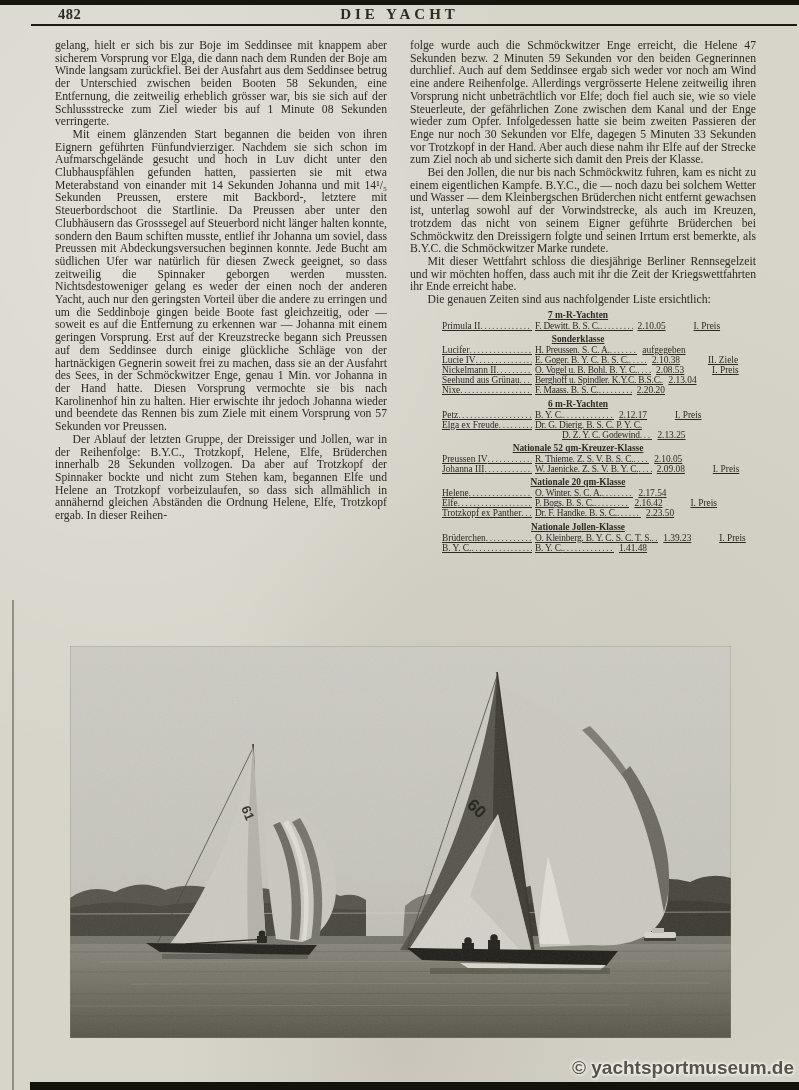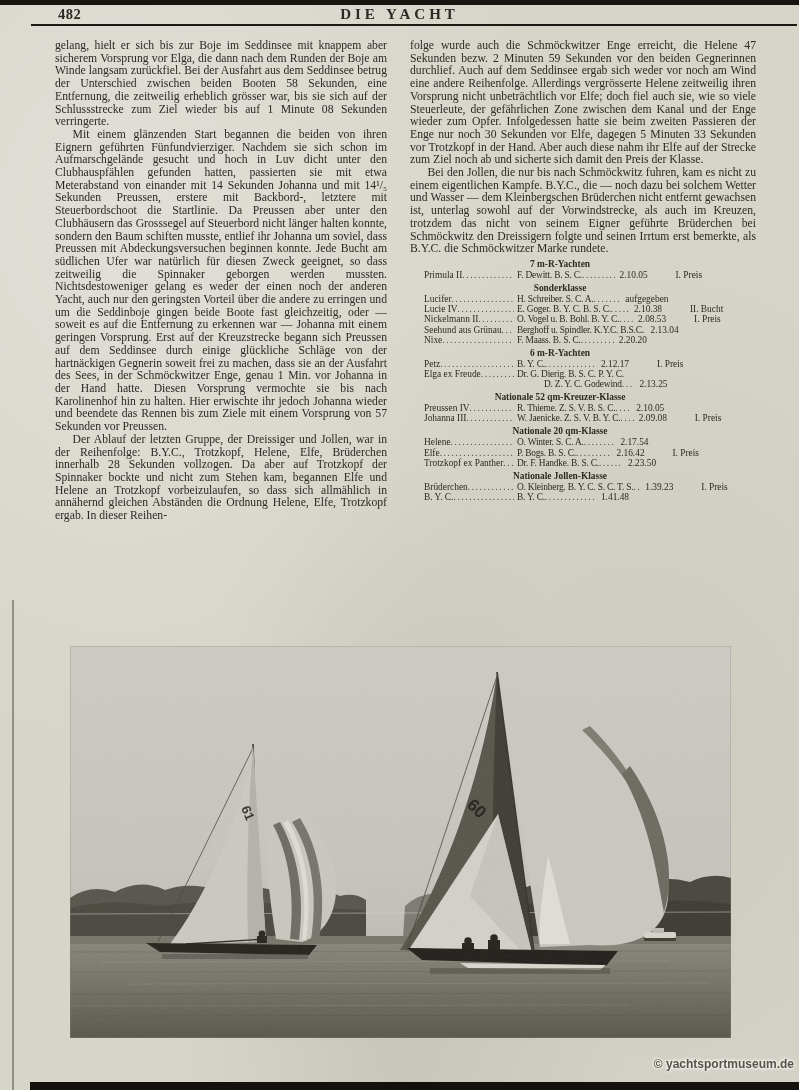--- a/index.html
+++ b/index.html
@@ -28,40 +28,40 @@
   .header-rule { position:absolute; left:31px; top:24px; right:2px; height:2px; background:#1b1a14; }
 
   .col { position:absolute; top:40px; text-align:justify; font-size:11.7px; line-height:12.7px;
     hyphens:auto; -webkit-hyphens:auto; }
   .col-left  { left:55px;  width:332px; }
   .col-right { left:410px; width:346px; }
   .para { margin:0; text-indent:1.5em; }
   .para.no-indent { text-indent:0; }
 
   
-  .results { margin-left:14px; width:320px; font-size:9.4px; line-height:10.1px; margin-top:3px; }
+  .results { margin-left:32px; width:320px; font-size:9.4px; line-height:10.1px; margin-top:3px;text-decoration:underline; }
   .sec-head { font-weight:bold; text-align:center; padding-right:48px; margin:3px 0 1px 0; white-space:nowrap; }
   .trow { display:flex; align-items:baseline; white-space:nowrap; }
   .tnw { flex:0 0 90px; display:flex; overflow:hidden; align-items:flex-start; }
   .tname { flex:0 0 auto; }
   .dots { flex:1 1 0; min-width:0; overflow:hidden; color:#45433a; }
   .dots::after { content:"......................................................................"; letter-spacing:1.6px; }
   .towner { flex:0 1 auto; min-width:0; overflow:hidden; letter-spacing:-0.2px; padding-left:3px; }
   .towner.indent { padding-left:30px; }
   .ttime { flex:0 0 47px; padding-left:5px; }
   .tprize { flex:1 0 36px; padding-left:9px; }
 
   
   figure.race-photo { position:absolute; left:70px; top:646px; width:661px; margin:0; }
   figure.race-photo svg { display:block; }
   .caption { position:absolute; left:70px; top:1046px; width:661px; text-align:center;
     font-size:10.5px; letter-spacing:.3px; color:#33312a; }
 
   .watermark { position:absolute; right:5px; top:1057px; font-family:"Liberation Sans","DejaVu Sans",sans-serif;
-    font-weight:bold; font-size:12px; color:#55534c;
+    font-weight:bold; font-size:19px; color:#55534c;
     text-shadow:0 0 2px #f2f0ea, 0 0 4px #f2f0ea, 1px 1px 3px #f2f0ea, -1px -1px 3px #f2f0ea;margin-left:18px; }
 </style>
 </head>
 <body>
 
 <div class="page">
   <div class="top-bar"></div>
   <div class="edge-line"></div>
 
   <header class="masthead">
@@ -72,52 +72,54 @@
 
   <div class="col col-left">
     <p class="para no-indent">gelang, hielt er sich bis zur Boje im Seddinsee mit knappem aber sicherem Vorsprung vor Elga, die dann nach dem Runden der Boje am Winde langsam zurückfiel. Bei der Ausfahrt aus dem Seddinsee betrug der Unterschied zwischen beiden Booten 58 Sekunden, eine Entfernung, die zeitweilig erheblich grösser war, bis sie sich auf der Schlussstrecke zum Ziel wieder bis auf 1 Minute 08 Sekunden verringerte.</p>
     <p class="para">Mit einem glänzenden Start begannen die beiden von ihren Eignern geführten Fünfundvierziger. Nachdem sie sich schon im Aufmarschgelände gesucht und hoch in Luv dicht unter den Clubhauspfählen gefunden hatten, passierten sie mit etwa Meterabstand von einander mit 14 Sekunden Johanna und mit 14¹/₅ Sekunden Preussen, erstere mit Backbord-, letztere mit Steuerbordschoot die Startlinie. Da Preussen aber unter den Clubhäusern das Grosssegel auf Steuerbord nicht länger halten konnte, sondern den Baum schiften musste, entlief ihr Johanna um soviel, dass Preussen mit Abdeckungsversuchen beginnen konnte. Jede Bucht am südlichen Ufer war natürlich für diesen Zweck geeignet, so dass zeitweilig die Spinnaker geborgen werden mussten. Nichtsdestoweniger gelang es weder der einen noch der anderen Yacht, auch nur den geringsten Vorteil über die andere zu erringen und um die Seddinboje gingen beide Boote fast gleichzeitig, oder — soweit es auf die Entfernung zu erkennen war — Johanna mit einem geringen Vorsprung. Erst auf der Kreuzstrecke begann sich Preussen auf dem Seddinsee durch einige glückliche Schläge von der hartnäckigen Gegnerin soweit frei zu machen, dass sie an der Ausfahrt des Sees, in der Schmöckwitzer Enge, genau 1 Min. vor Johanna in der Hand hatte. Diesen Vorsprung vermochte sie bis nach Karolinenhof hin zu halten. Hier erwischte ihr jedoch Johanna wieder und beendete das Rennen bis zum Ziele mit einem Vorsprung von 57 Sekunden vor Preussen.</p>
     <p class="para">Der Ablauf der letzten Gruppe, der Dreissiger und Jollen, war in der Reihenfolge: B.Y.C., Trotzkopf, Helene, Elfe, Brüderchen innerhalb 28 Sekunden vollzogen. Da aber auf Trotzkopf der Spinnaker bockte und nicht zum Stehen kam, begannen Elfe und Helene an Trotzkopf vorbeizulaufen, so dass sich allmählich in annähernd gleichen Abständen die Ordnung Helene, Elfe, Trotzkopf ergab. In dieser Reihen-</p>
   </div>
 
   <div class="col col-right">
     <p class="para no-indent">folge wurde auch die Schmöckwitzer Enge erreicht, die Helene 47 Sekunden bezw. 2 Minuten 59 Sekunden vor den beiden Gegnerinnen durchlief. Auch auf dem Seddinsee ergab sich weder vor noch am Wind eine andere Reihenfolge. Allerdings vergrösserte Helene zeitweilig ihren Vorsprung nicht unbeträchtlich vor Elfe; doch fiel auch sie, wie so viele Steuerleute, der gefährlichen Zone zwischen dem Kanal und der Enge wieder zum Opfer. Infolgedessen hatte sie beim zweiten Passieren der Enge nur noch 30 Sekunden vor Elfe, dagegen 5 Minuten 33 Sekunden vor Trotzkopf in der Hand. Aber auch diese nahm ihr Elfe auf der Strecke zum Ziel noch ab und sicherte sich damit den Preis der Klasse.</p>
     <p class="para">Bei den Jollen, die nur bis nach Schmöckwitz fuhren, kam es nicht zu einem eigentlichen Kampfe. B.Y.C., die — noch dazu bei solchem Wetter und Wasser — dem Kleinbergschen Brüderchen nicht entfernt gewachsen ist, unterlag sowohl auf der Vorwindstrecke, als auch im Kreuzen, trotzdem das nicht von seinem Eigner geführte Brüderchen bei Schmöckwitz den Dreissigern folgte und seinen Irrtum erst bemerkte, als B.Y.C. die Schmöckwitzer Marke rundete.</p>
+    <p class="para">Mit dieser Wettfahrt schloss die diesjährige Berliner Rennsegelzeit und wir möchten hoffen, dass auch mit ihr die Zeit der Kriegswettfahrten ihr Ende erreicht habe.</p>
+    <p class="para">Die genauen Zeiten sind aus nachfolgender Liste ersichtlich:</p>
     <div class="results">
         <div class="sec-head">7 m-R-Yachten</div>
         <div class="trow">
           <span class="tnw">
             <span class="tname">Primula II</span>
             <span class="dots"></span>
           </span>
           <span class="towner">F. Dewitt.  B. S. C.</span>
           <span class="dots"></span>
           <span class="ttime">2.10.05</span>
           <span class="tprize">I. Preis</span>
         </div>
         <div class="sec-head">Sonderklasse</div>
         <div class="trow">
           <span class="tnw">
             <span class="tname">Lucifer</span>
             <span class="dots"></span>
           </span>
-          <span class="towner">H. Schreiber.  S. C. A.</span>
+          <span class="towner">H. Preussen.  S. C. A.</span>
           <span class="dots"></span>
           <span class="ttime">aufgegeben</span>
           <span class="tprize"></span>
         </div>
         <div class="trow">
           <span class="tnw">
             <span class="tname">Lucie IV</span>
             <span class="dots"></span>
           </span>
           <span class="towner">E. Goger.  B. Y. C.  B. S. C.</span>
           <span class="dots"></span>
           <span class="ttime">2.10.38</span>
-          <span class="tprize">II. Bucht</span>
+          <span class="tprize">II. Ziele</span>
         </div>
         <div class="trow">
           <span class="tnw">
             <span class="tname">Nickelmann II</span>
             <span class="dots"></span>
           </span>
           <span class="towner">O. Vogel u. B. Bohl.  B. Y. C.</span>
           <span class="dots"></span>
           <span class="ttime">2.08.53</span>
           <span class="tprize">I. Preis</span>

